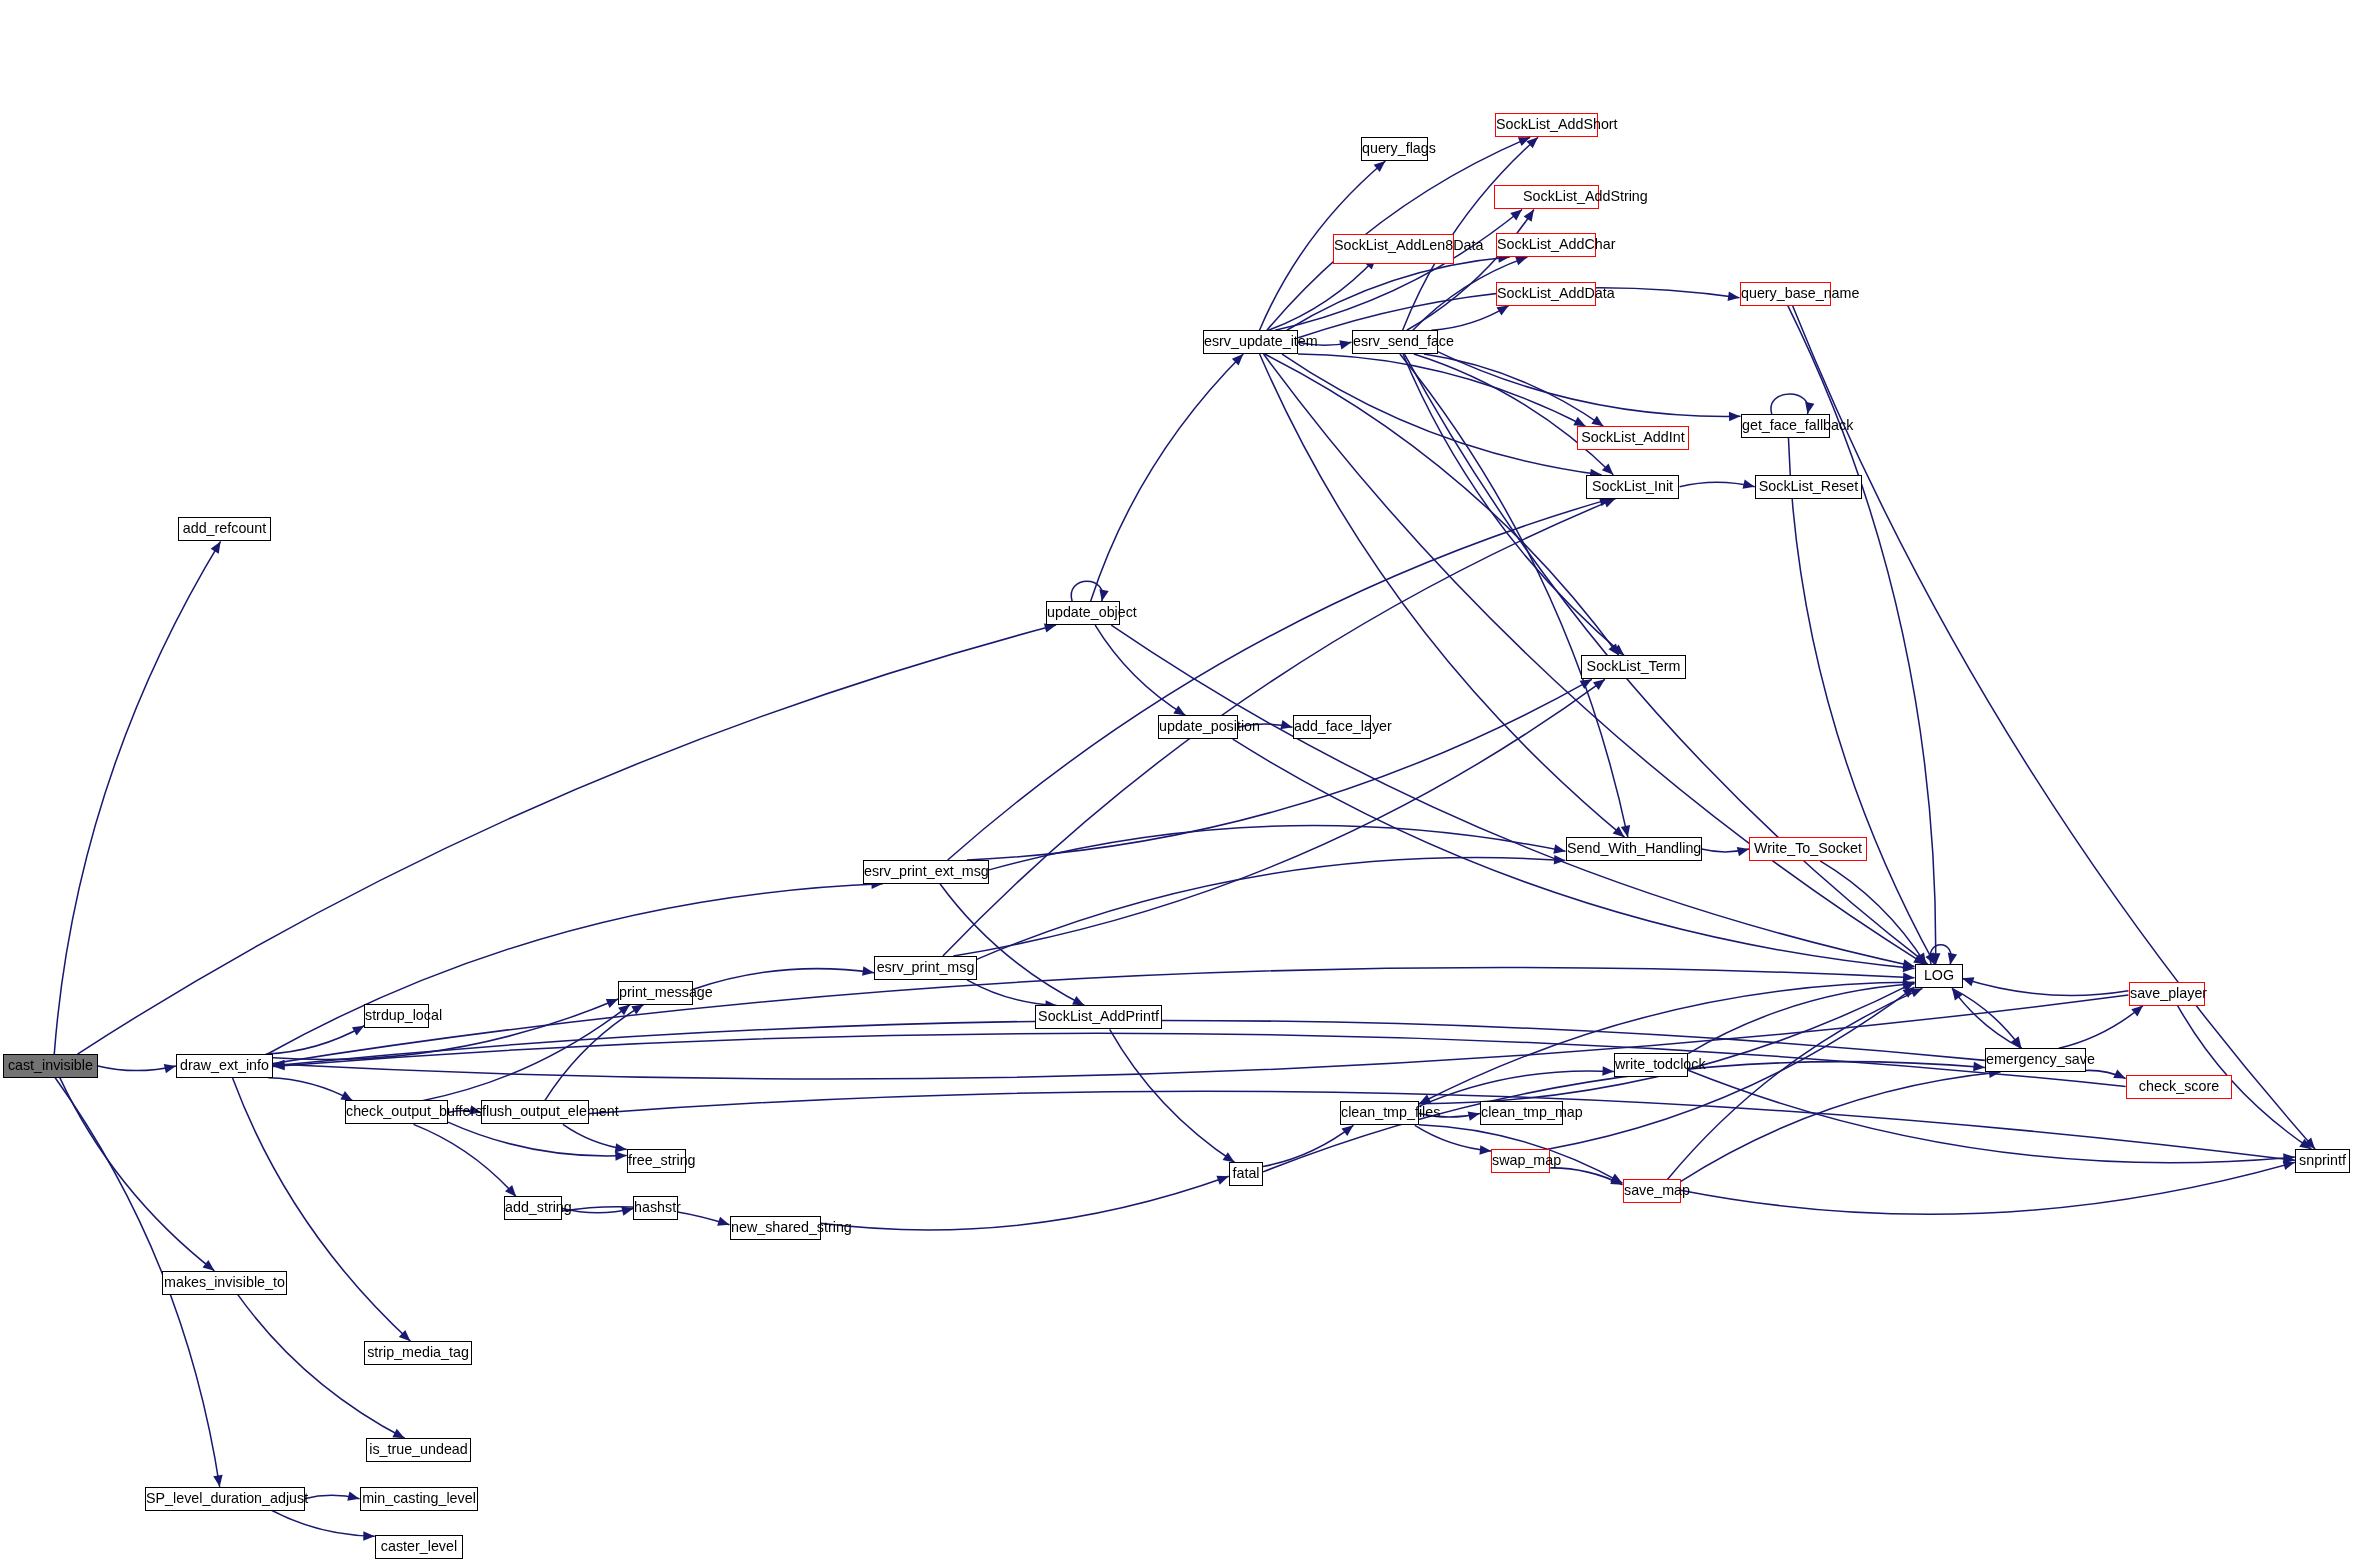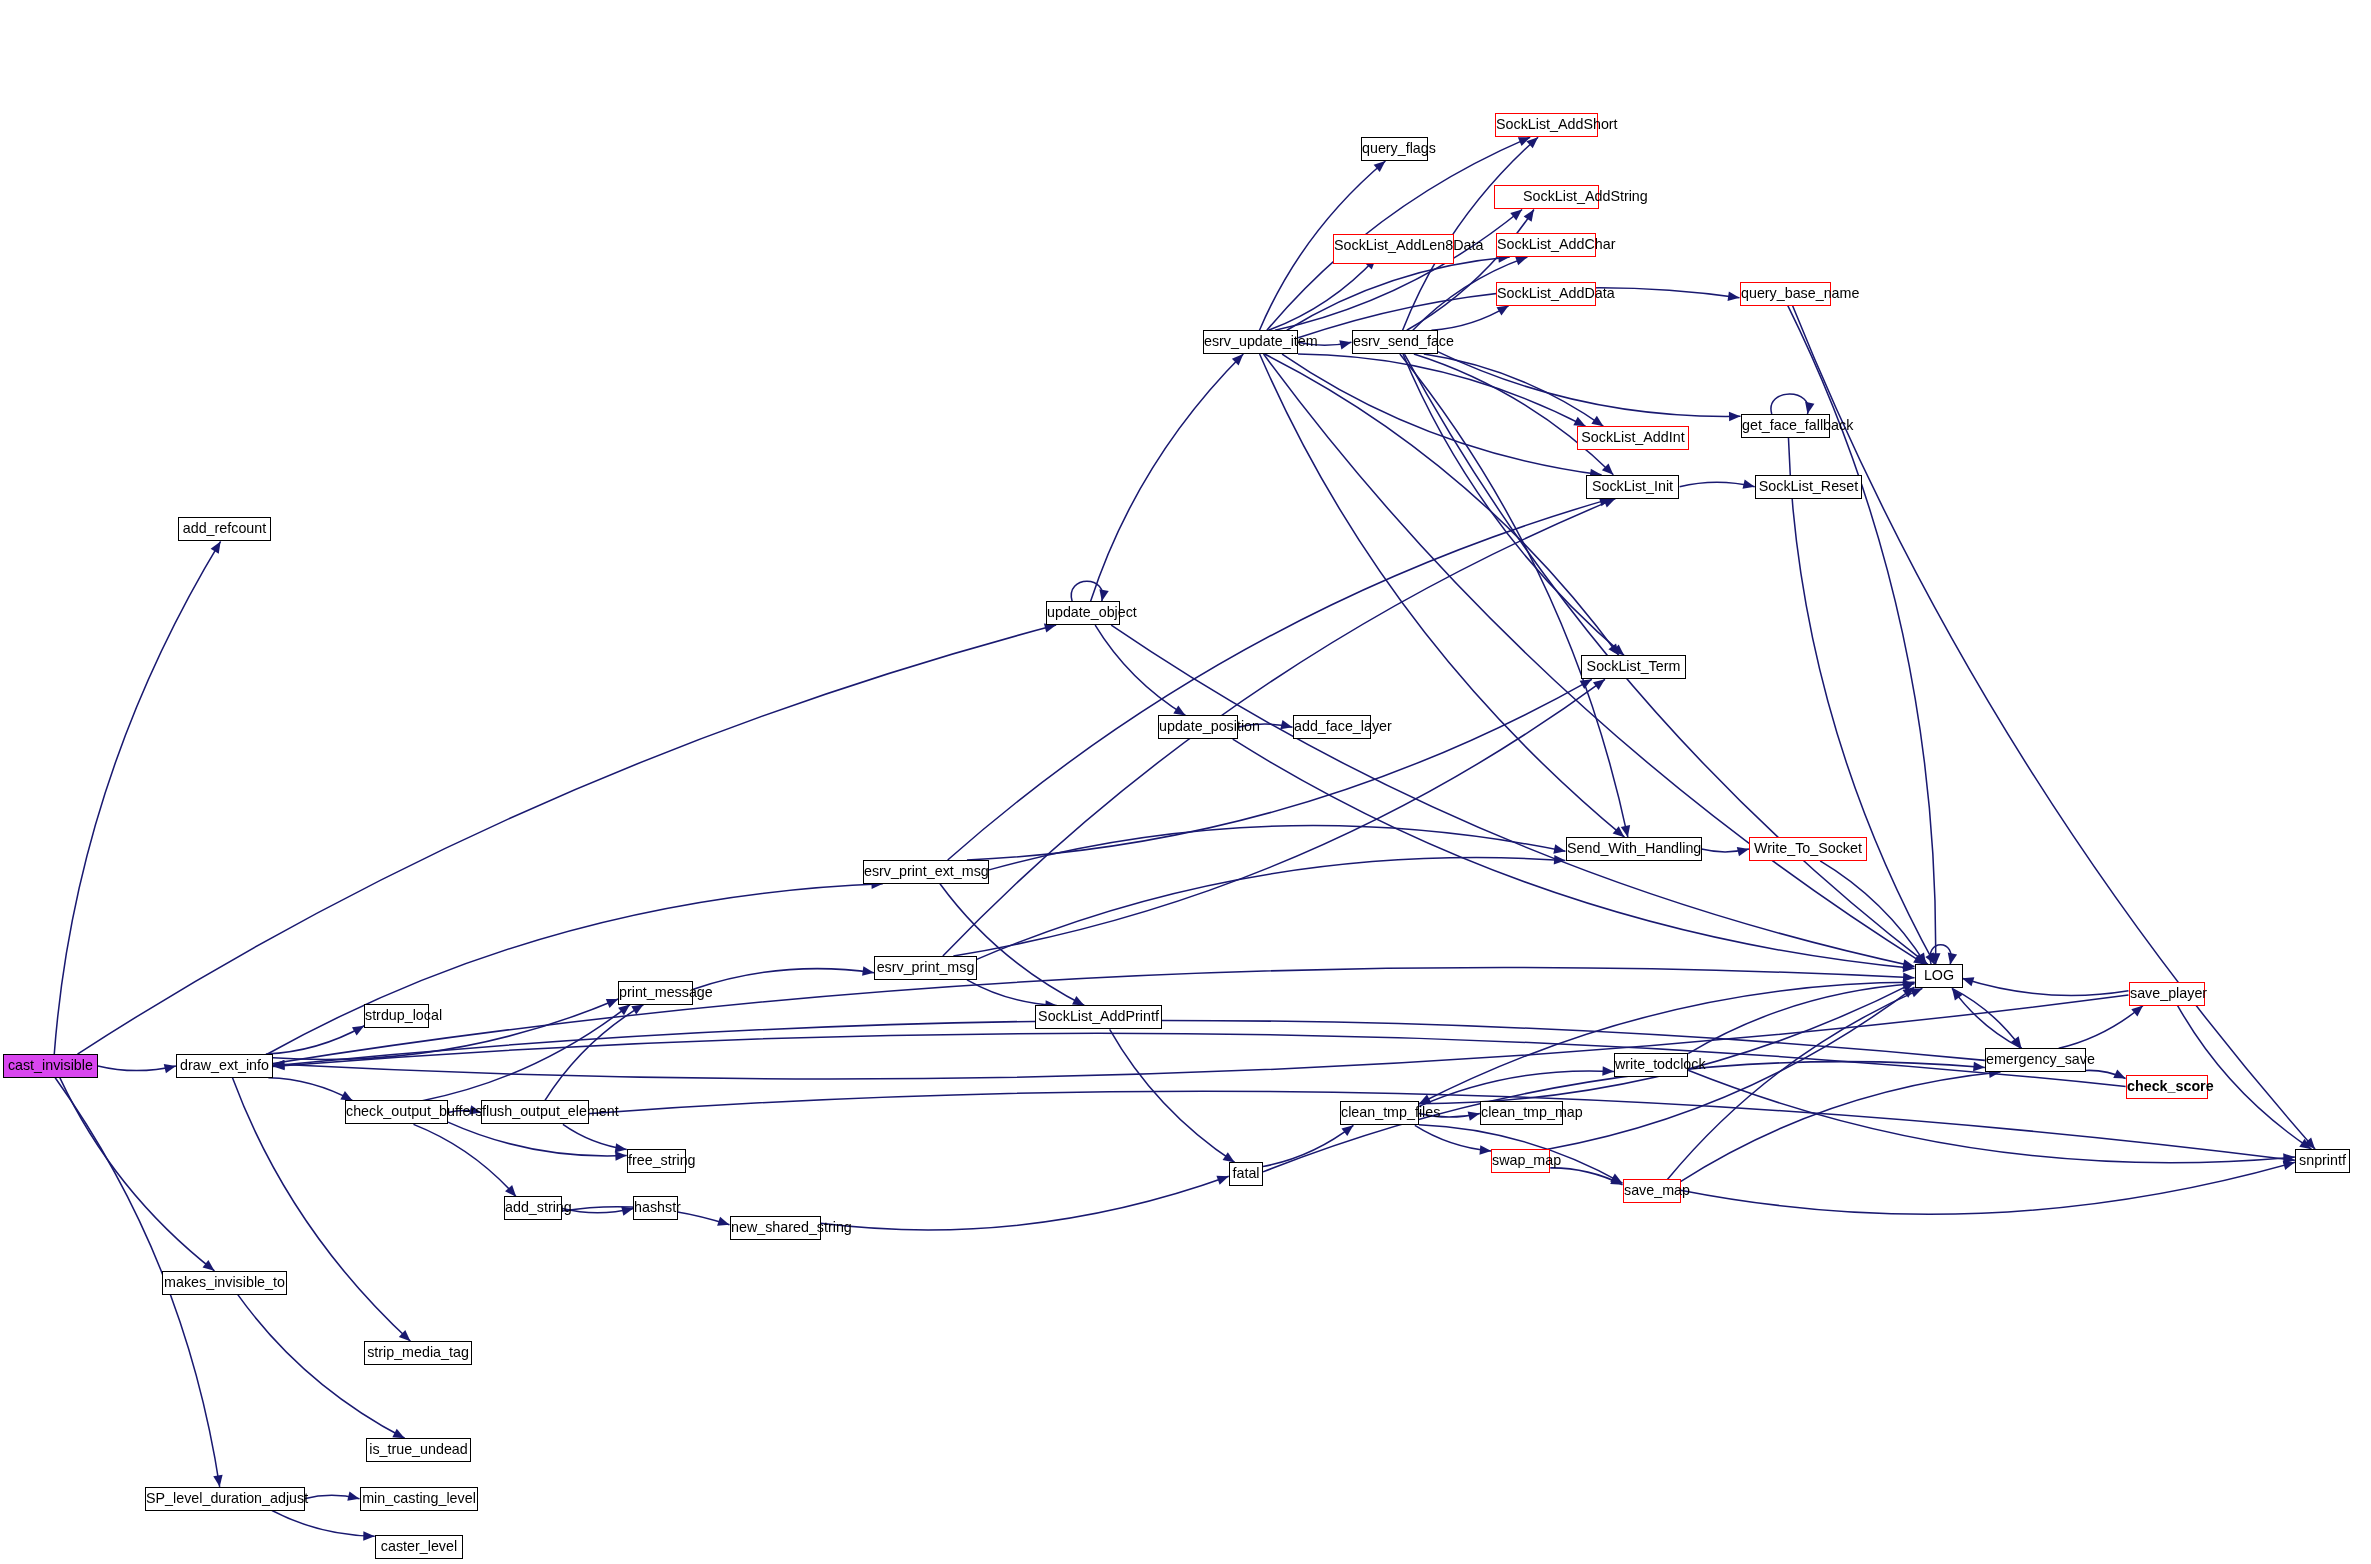--- a/index.html
+++ b/index.html
@@ -1,20 +1,20 @@
 <!DOCTYPE html>
 <html style="font-size:15px"><head>
 <meta charset="utf-8">
 <style>
   html, body { margin:0; padding:0; background:#ffffff; }
   body { width:2371px; height:1565px; position:relative; overflow:hidden; font-family:"Liberation Sans", sans-serif; }
   #graph { position:absolute; left:0; top:0; width:2371px; height:1565px; }
   .node { position:absolute; box-sizing:border-box; border:1.9px solid #000; background:#fff;
           font-size:14.3px; line-height:20px; text-align:center; color:#000; white-space:nowrap; cursor:pointer; }
-  .node.root { background:#d946ef; cursor:default; }
+  .node.root { background:#737373; cursor:default; }
   .node.red { border-color:#ff0000; }
   svg .edge { fill:none; stroke:#191970; stroke-width:1.6; }
   svg .arrow { fill:#191970; }
 </style>
 </head>
 <body>
 
 <svg id="graph" xmlns="http://www.w3.org/2000/svg" width="2371" height="1565" viewBox="0 0 2493 1645">
   <g id="edges">
       <path class="edge" d="M57.055851063829785,1108 C71.64898936170212,916.1389361702128 129.36212765957447,738.2689361702128 231.94414893617022,569"></path>
@@ -250,16 +250,16 @@
   <div class="node" style="left:1741px;top:414px;width:89px;height:24px;">get_face_fallback</div>
   <div class="node" style="left:1229px;top:1162px;width:34px;height:24px;">fatal</div>
   <div class="node" style="left:1340px;top:1101px;width:79px;height:24px;">clean_tmp_files</div>
   <div class="node" style="left:1480px;top:1101px;width:83px;height:24px;">clean_tmp_map</div>
   <div class="node" style="left:1614px;top:1053px;width:74px;height:24px;">write_todclock</div>
   <div class="node red" style="left:1491px;top:1149px;width:59px;height:24px;">swap_map</div>
   <div class="node red" style="left:1623px;top:1179px;width:58px;height:24px;">save_map</div>
   <div class="node" style="left:1915px;top:964px;width:48px;height:24px;">LOG</div>
   <div class="node" style="left:1985px;top:1048px;width:101px;height:24px;">emergency_save</div>
   <div class="node red" style="left:2129px;top:982px;width:76px;height:24px;">save_player</div>
-  <div class="node red" style="left:2126px;top:1075px;width:82px;height:24px;font-weight:bold;">check_score</div>
+  <div class="node red" style="left:2126px;top:1075px;width:106px;height:24px;">check_score</div>
   <div class="node" style="left:2295px;top:1149px;width:55px;height:24px;">snprintf</div>
 </div>
 
 
 </body></html>

